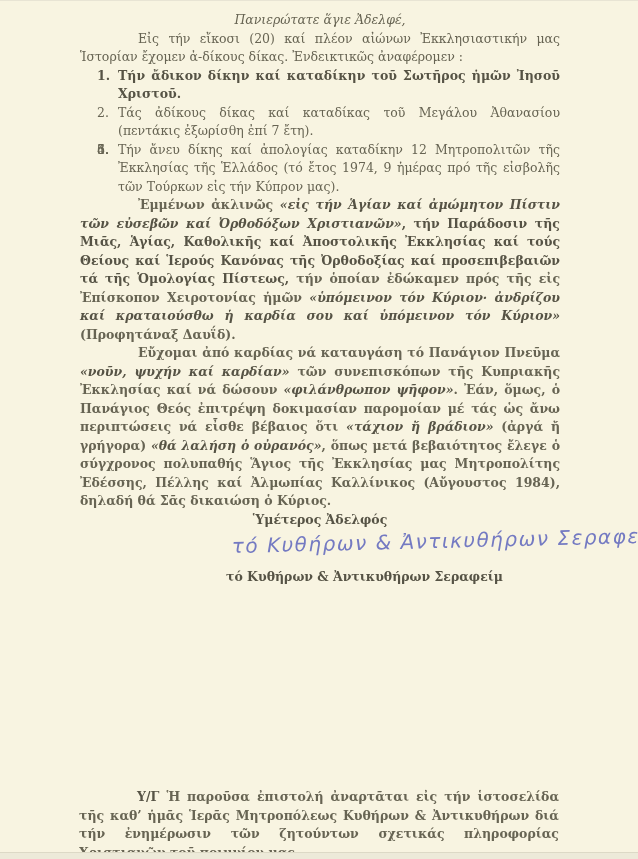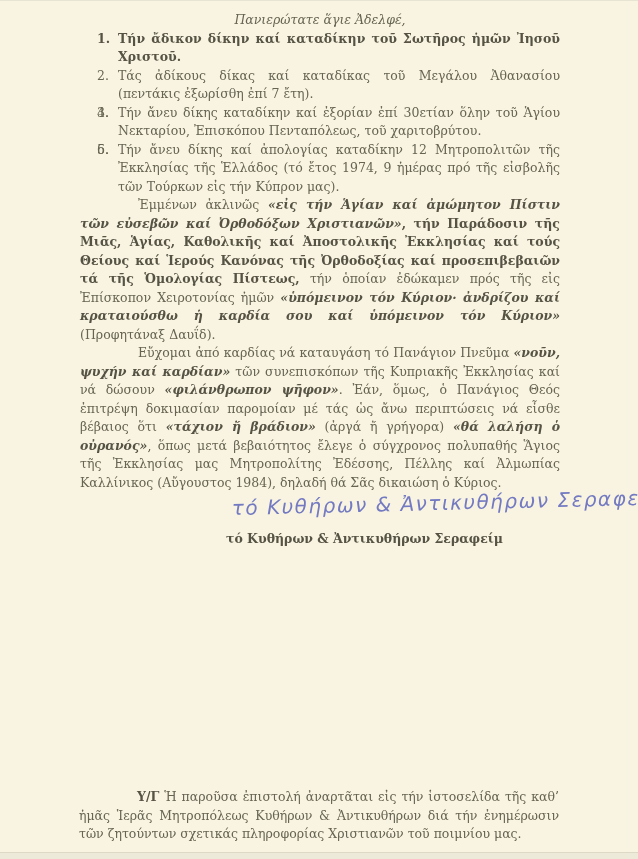--- a/index.html
+++ b/index.html
@@ -25,21 +25,21 @@
     overflow:hidden;
   }
   .centered{text-align:center;}
   .salutation{font-style:italic;}
   p.body-par{margin:0;text-align:justify;}
   .indent{text-indent:58px;}
   .list{list-style:none;margin:0;padding:0 0 0 17px;}
   .list-item{position:relative;padding-left:21px;text-align:justify;}
   .list-num{position:absolute;left:0;top:0;}
   .emph-bold{font-weight:bold;color:var(--ink-strong);}
-  .run-n{font-weight:normal;font-style:normal;}
+  .run-n{font-weight:bold;font-style:normal;}
   .run-b{font-weight:bold;color:var(--ink-strong);}
   .run-bi{font-weight:bold;font-style:italic;color:var(--ink-strong);}
   .closing{font-weight:bold;color:var(--ink-strong);margin-top:0.5px;}
   .sig-hand{
     margin:3px 0 0 152px;
     height:34px;
     font-family:"DejaVu Sans","Liberation Sans",sans-serif;
     font-style:italic;
     font-size:20px;
     letter-spacing:1.5px;
@@ -64,52 +64,53 @@
     border-top:1px solid var(--edge-line);
   }
 </style>
 </head>
 <body>
 
 <div class="page">
 
   <div class="salutation centered">Πανιερώτατε ἅγιε Ἀδελφέ,</div>
 
+  <p class="body-par indent">Εἰς τήν εἴκοσι (20) καί πλέον αἰώνων Ἐκκλησιαστικήν μας Ἱστορίαν ἔχομεν ἀ-δίκους δίκας. Ἐνδεικτικῶς ἀναφέρομεν :</p>
 
   <ol class="list">
     <li class="list-item emph-bold">
       <span class="list-num">1.</span>
       <span class="list-text">Τήν ἄδικον δίκην καί καταδίκην τοῦ Σωτῆρος ἡμῶν Ἰησοῦ Χριστοῦ.</span>
     </li>
     <li class="list-item emph-normal">
       <span class="list-num">2.</span>
       <span class="list-text">Τάς ἀδίκους δίκας καί καταδίκας τοῦ Μεγάλου Ἀθανασίου (πεντάκις ἐξωρίσθη ἐπί 7 ἔτη).</span>
     </li>
     <li class="list-item emph-normal">
       <span class="list-num">3.</span>
     </li>
     <li class="list-item emph-normal">
       <span class="list-num">4.</span>
-      <span class="list-text">Τήν ἄνευ δίκης καταδίκην καί ἐξορίαν ἐπί 30ετίαν ὅλην τοῦ Ἁγίου Νεκταρίου, Ἐπισκόπου Πενταπόλεως, τοῦ χαριτοβρύτου.</span>
     </li>
     <li class="list-item emph-normal">
       <span class="list-num">5.</span>
     </li>
     <li class="list-item emph-normal">
       <span class="list-num">6.</span>
       <span class="list-text">Τήν ἄνευ δίκης καί ἀπολογίας καταδίκην 12 Μητροπολιτῶν τῆς Ἐκκλησίας τῆς Ἑλλάδος (τό ἔτος 1974, 9 ἡμέρας πρό τῆς εἰσβολῆς τῶν Τούρκων εἰς τήν Κύπρον μας).</span>
     </li>
   </ol>
 
 
   <p class="body-par indent"><span class="run-n">Ἐμμένων ἀκλινῶς </span><span class="run-bi">«εἰς τήν Ἁγίαν καί ἀμώμητον Πίστιν τῶν εὐσεβῶν καί Ὀρθοδόξων Χριστιανῶν»</span><span class="run-b">, τήν Παράδοσιν τῆς Μιᾶς, Ἁγίας, Καθολικῆς καί Ἀποστολικῆς Ἐκκλησίας καί τούς Θείους καί Ἱερούς Κανόνας τῆς Ὀρθοδοξίας καί προσεπιβεβαιῶν τά τῆς Ὁμολογίας Πίστεως,</span><span class="run-n"> τήν ὁποίαν ἐδώκαμεν πρός τῆς εἰς Ἐπίσκοπον Χειροτονίας ἡμῶν </span><span class="run-bi">«ὑπόμεινον τόν Κύριον· ἀνδρίζου καί κραταιούσθω ἡ καρδία σου καί ὑπόμεινον τόν Κύριον»</span><span class="run-n"> (Προφητάναξ Δαυΐδ).</span></p>
 
   <p class="body-par indent"><span class="run-n">Εὔχομαι ἀπό καρδίας νά καταυγάση τό Πανάγιον Πνεῦμα </span><span class="run-bi">«νοῦν, ψυχήν καί καρδίαν»</span><span class="run-n"> τῶν συνεπισκόπων τῆς Κυπριακῆς Ἐκκλησίας καί νά δώσουν </span><span class="run-bi">«φιλάνθρωπον ψῆφον»</span><span class="run-n">. Ἐάν, ὅμως, ὁ Πανάγιος Θεός ἐπιτρέψη δοκιμασίαν παρομοίαν μέ τάς ὡς ἄνω περιπτώσεις νά εἶσθε βέβαιος ὅτι </span><span class="run-bi">«τάχιον ἤ βράδιον»</span><span class="run-n"> (ἀργά ἤ γρήγορα) </span><span class="run-bi">«θά λαλήση ὁ οὐρανός»</span><span class="run-n">, ὅπως μετά βεβαιότητος ἔλεγε ὁ σύγχρονος πολυπαθής Ἅγιος τῆς Ἐκκλησίας μας Μητροπολίτης Ἐδέσσης, Πέλλης καί Ἀλμωπίας Καλλίνικος (Αὔγουστος 1984), δηλαδή θά Σᾶς δικαιώση ὁ Κύριος.</span></p>
 
 
+  <div class="closing centered">Ὑμέτερος Ἀδελφός</div>
 
   <div class="sig-hand">τό Κυθήρων &amp; Ἀντικυθήρων Σεραφείμ</div>
 
   <div class="sig-printed">τό Κυθήρων &amp; Ἀντικυθήρων Σεραφείμ</div>
 
   <p class="body-par indent ps"><span class="run-b">Υ/Γ</span><span class="run-n"> Ἡ παροῦσα ἐπιστολή ἀναρτᾶται εἰς τήν ἱστοσελίδα τῆς καθ’ ἡμᾶς Ἱερᾶς Μητροπόλεως Κυθήρων &amp; Ἀντικυθήρων διά τήν ἐνημέρωσιν τῶν ζητούντων σχετικάς πληροφορίας Χριστιανῶν τοῦ ποιμνίου μας.</span></p>
 
   <div class="page-edge"></div>
 </div>
 

